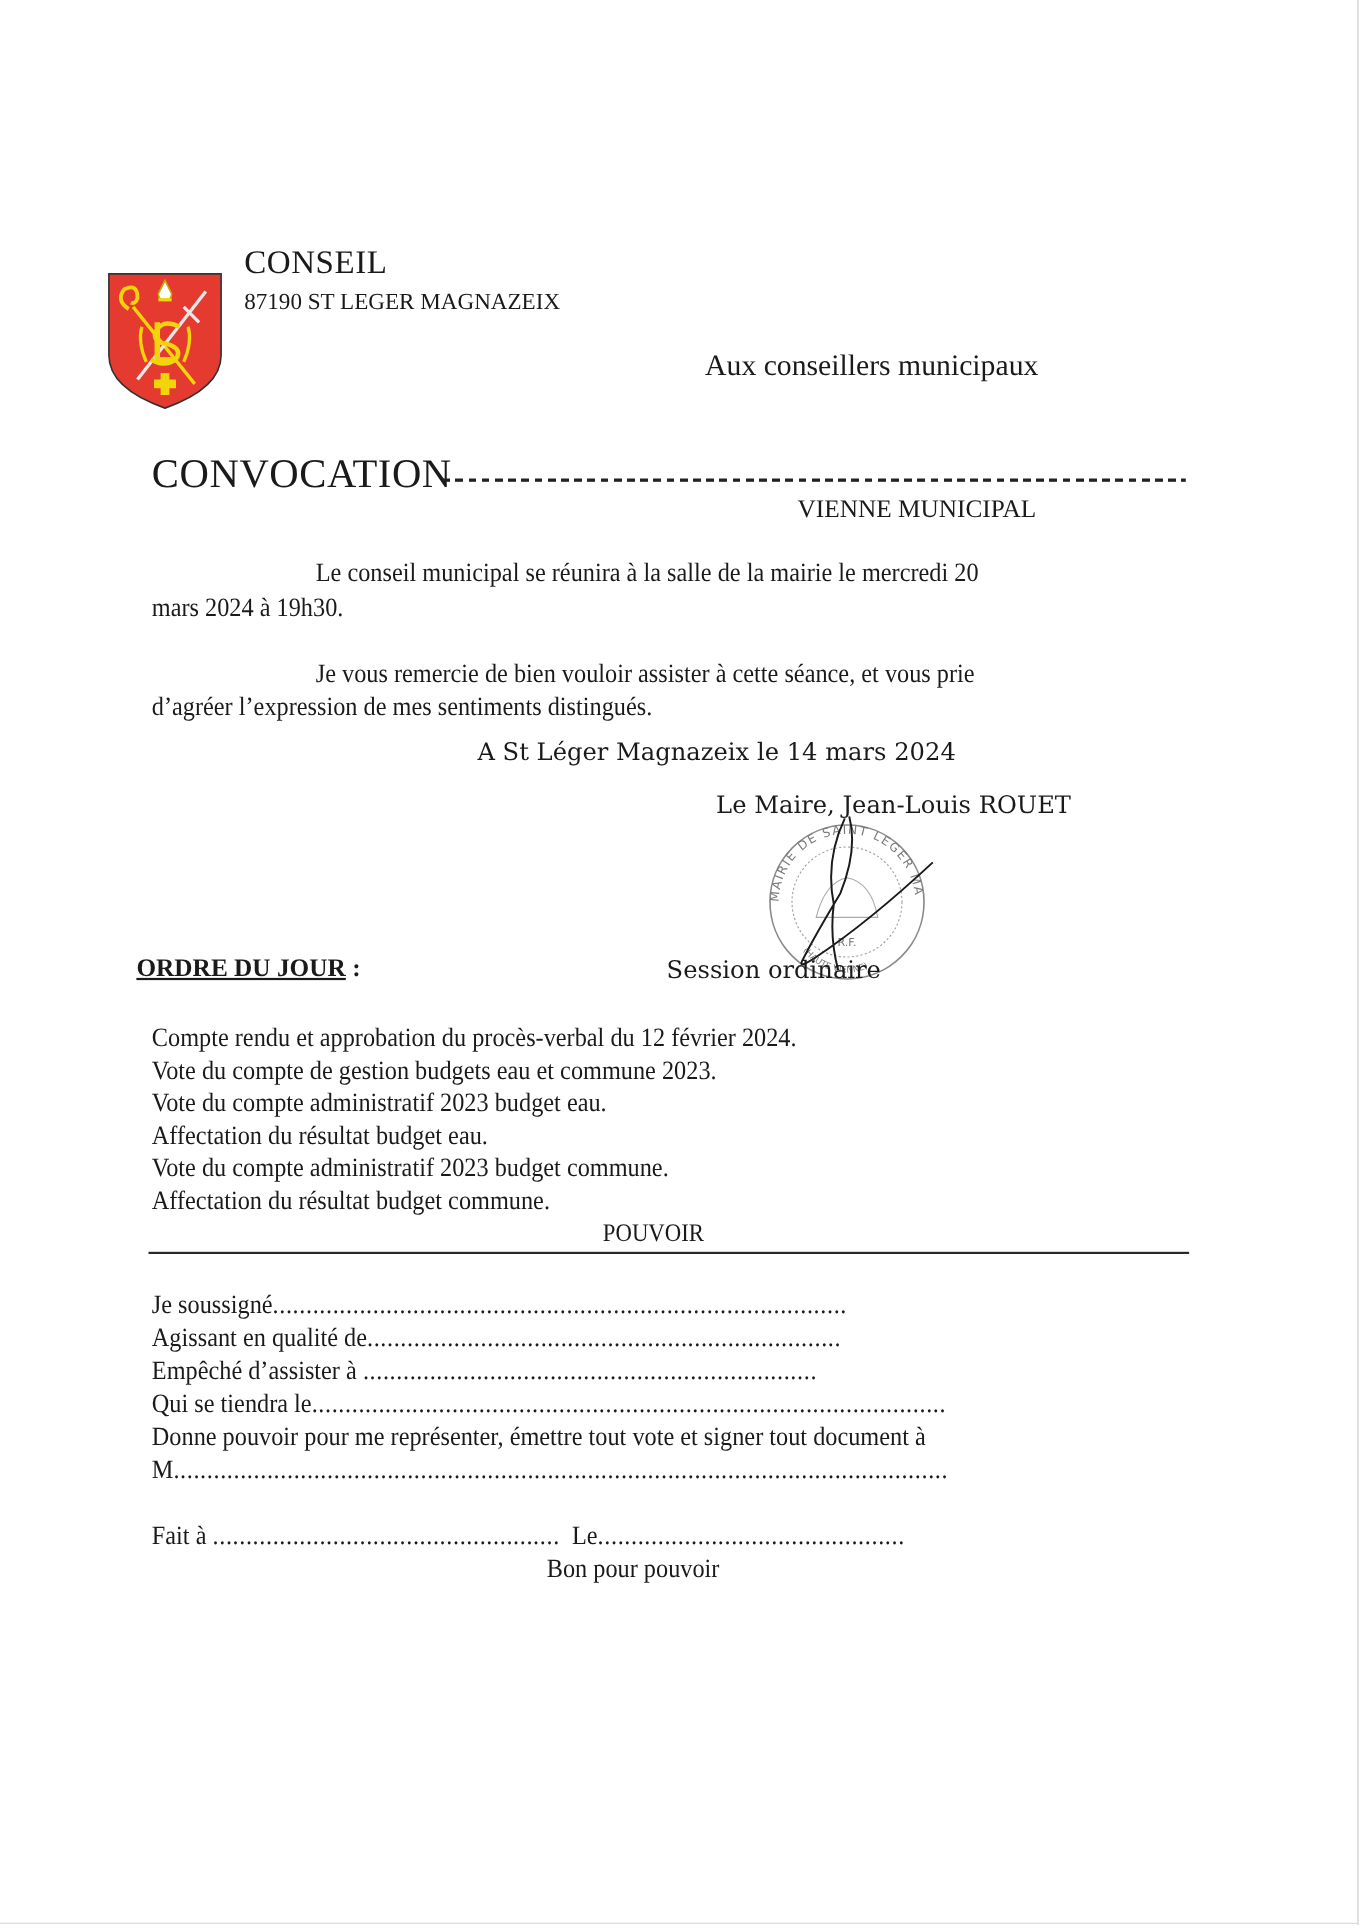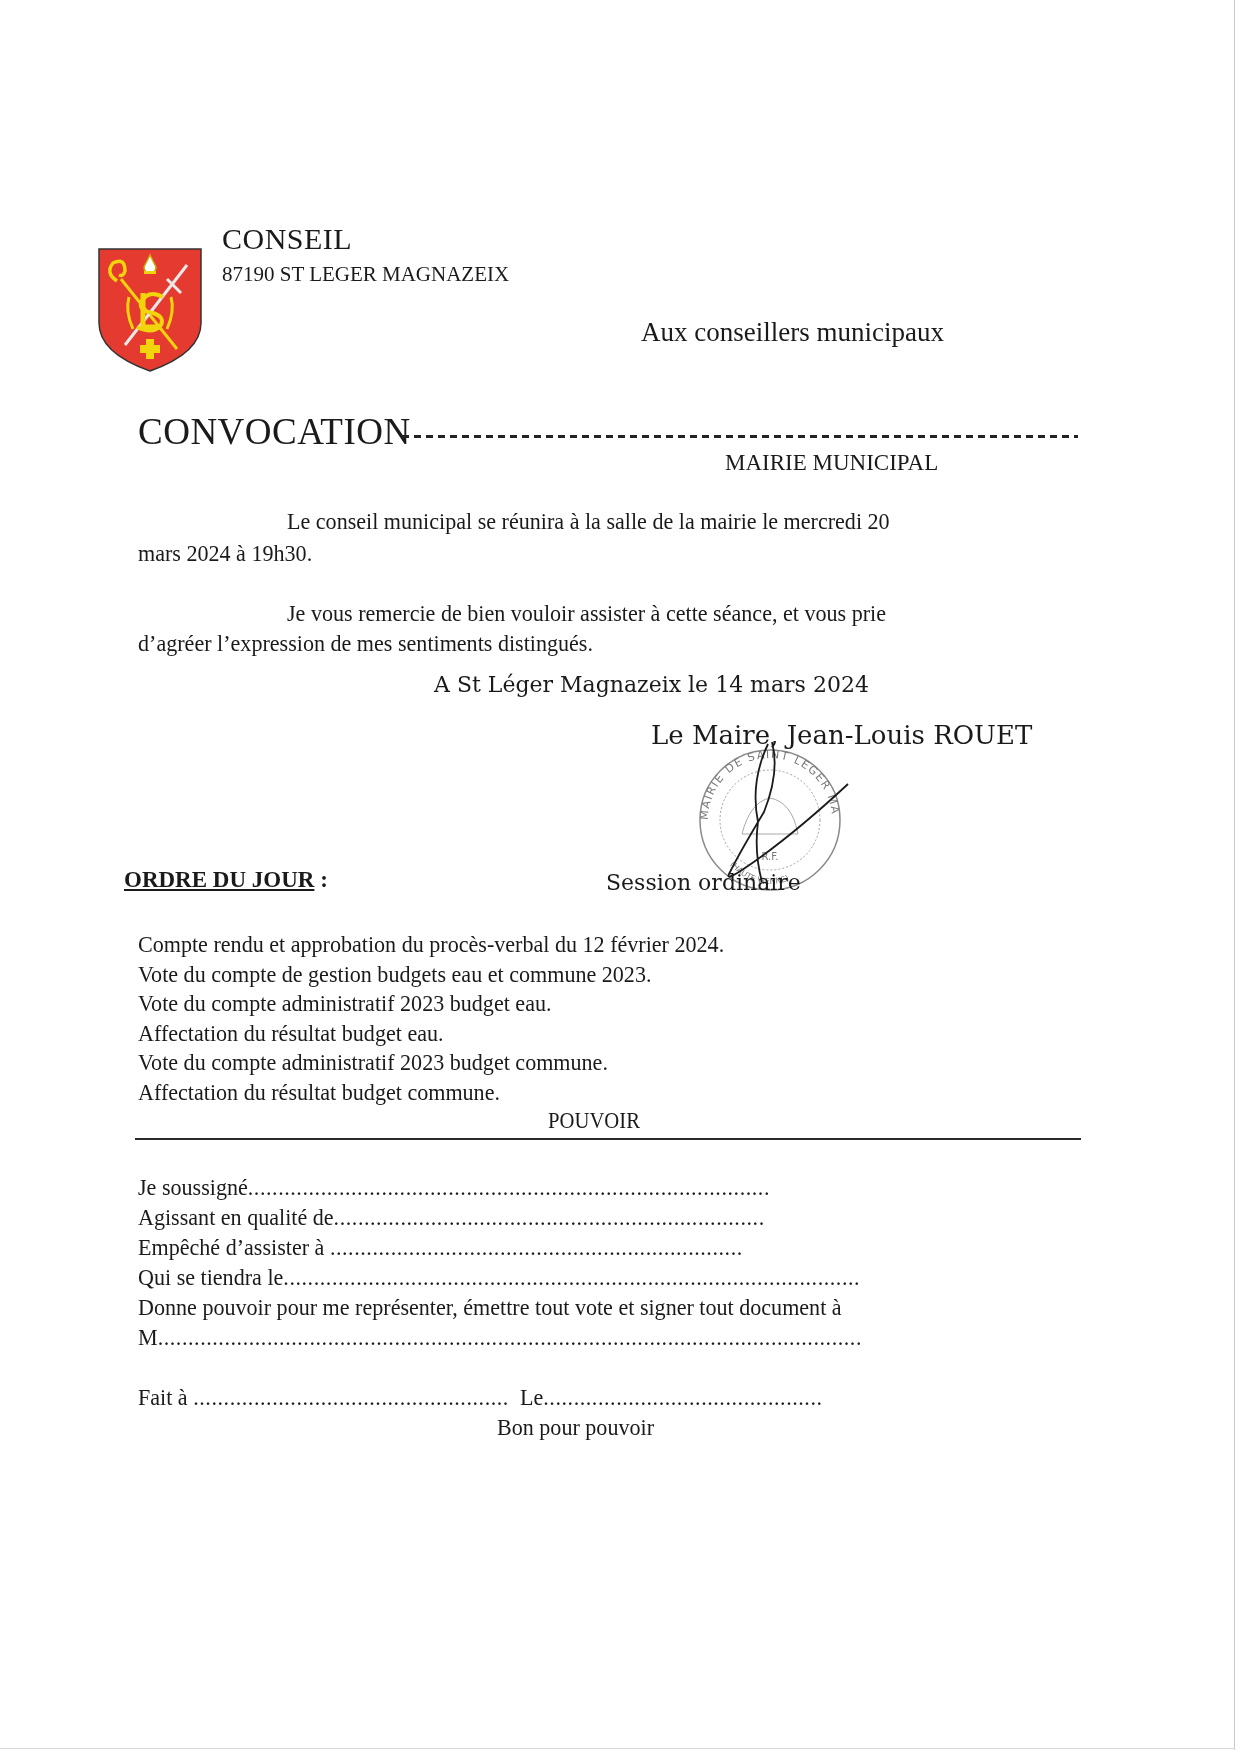--- a/index.html
+++ b/index.html
@@ -26,21 +26,21 @@
     }
     .conseil { left: 725px; top: 450px; font-family: "Liberation Serif", serif; font-size: 23px; }
 
     .para { font-family: "Liberation Serif", serif; font-size: 24px; transform: scaleX(0.92); transform-origin: left top; }
     .p1a { left: 287px; top: 508px; }
     .p1b { left: 138px; top: 540px; }
     .p2a { left: 287px; top: 600px; }
     .p2b { left: 138px; top: 630px; }
 
     .place-date { left: 434px; top: 672px; font-size: 22px; }
-    .signatory { left: 651px; top: 720px; font-size: 26px; }
+    .signatory { left: 651px; top: 720px; font-size: 22px; }
 
     .stamp { position: absolute; left: 680px; top: 742px; width: 180px; height: 150px; }
 
     .odj-title { left: 124px; top: 867px; font-family: "Liberation Serif", serif; font-size: 23px; font-weight: bold; }
     .odj-title .u { text-decoration: underline; }
     .session { left: 606px; top: 870px; font-size: 22px; }
 
     .agenda { position: absolute; left: 138px; top: 930px; font-family: "Liberation Serif", serif; font-size: 24px; line-height: 29.5px; transform: scaleX(0.92); transform-origin: left top; }
     .agenda div { white-space: nowrap; }
 
@@ -78,21 +78,21 @@
 
   <path d="M51 94 H59 V100 H65 V108 H59 V114 H51 V108 H45 V100 H51 Z" fill="#f2d40c"></path>
 </svg>
 
 <div class="abs mairie-title">CONSEIL</div>
 <div class="abs mairie-address">87190 ST LEGER MAGNAZEIX</div>
 <div class="abs recipient">Aux conseillers municipaux</div>
 
 <div class="abs convocation">CONVOCATION</div>
 <div class="convocation-dashes"></div>
-<div class="abs conseil">MAIRIE MUNICIPAL</div>
+<div class="abs conseil">VIENNE MUNICIPAL</div>
 
 <div class="abs para p1a">Le conseil municipal se réunira à la salle de la mairie le mercredi 20</div>
 <div class="abs para p1b">mars 2024 à 19h30.</div>
 <div class="abs para p2a">Je vous remercie de bien vouloir assister à cette séance, et vous prie</div>
 <div class="abs para p2b">d’agréer l’expression de mes sentiments distingués.</div>
 
 <div class="abs place-date">A St Léger Magnazeix le 14 mars 2024</div>
 <div class="abs signatory">Le Maire, Jean-Louis ROUET</div>
 
 <svg class="stamp" viewBox="0 0 180 150">

